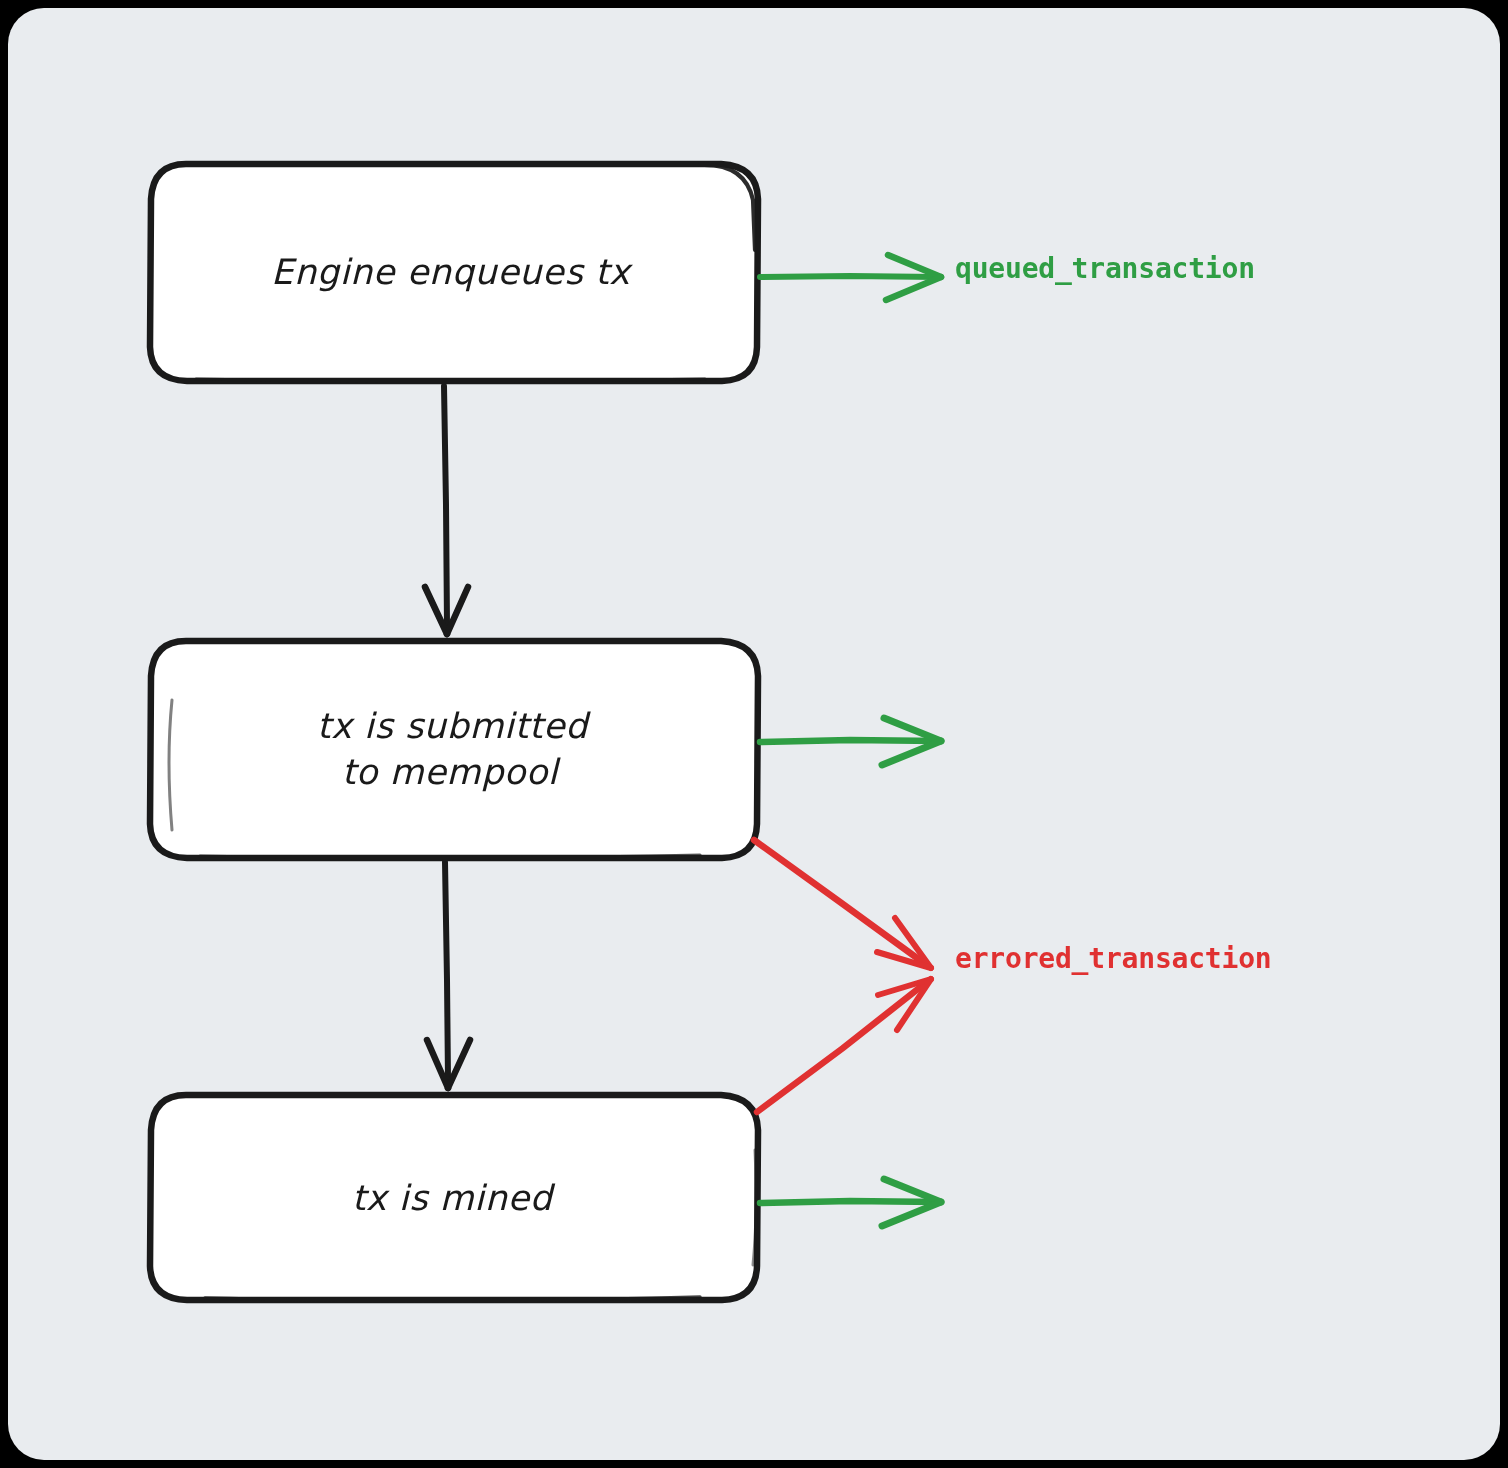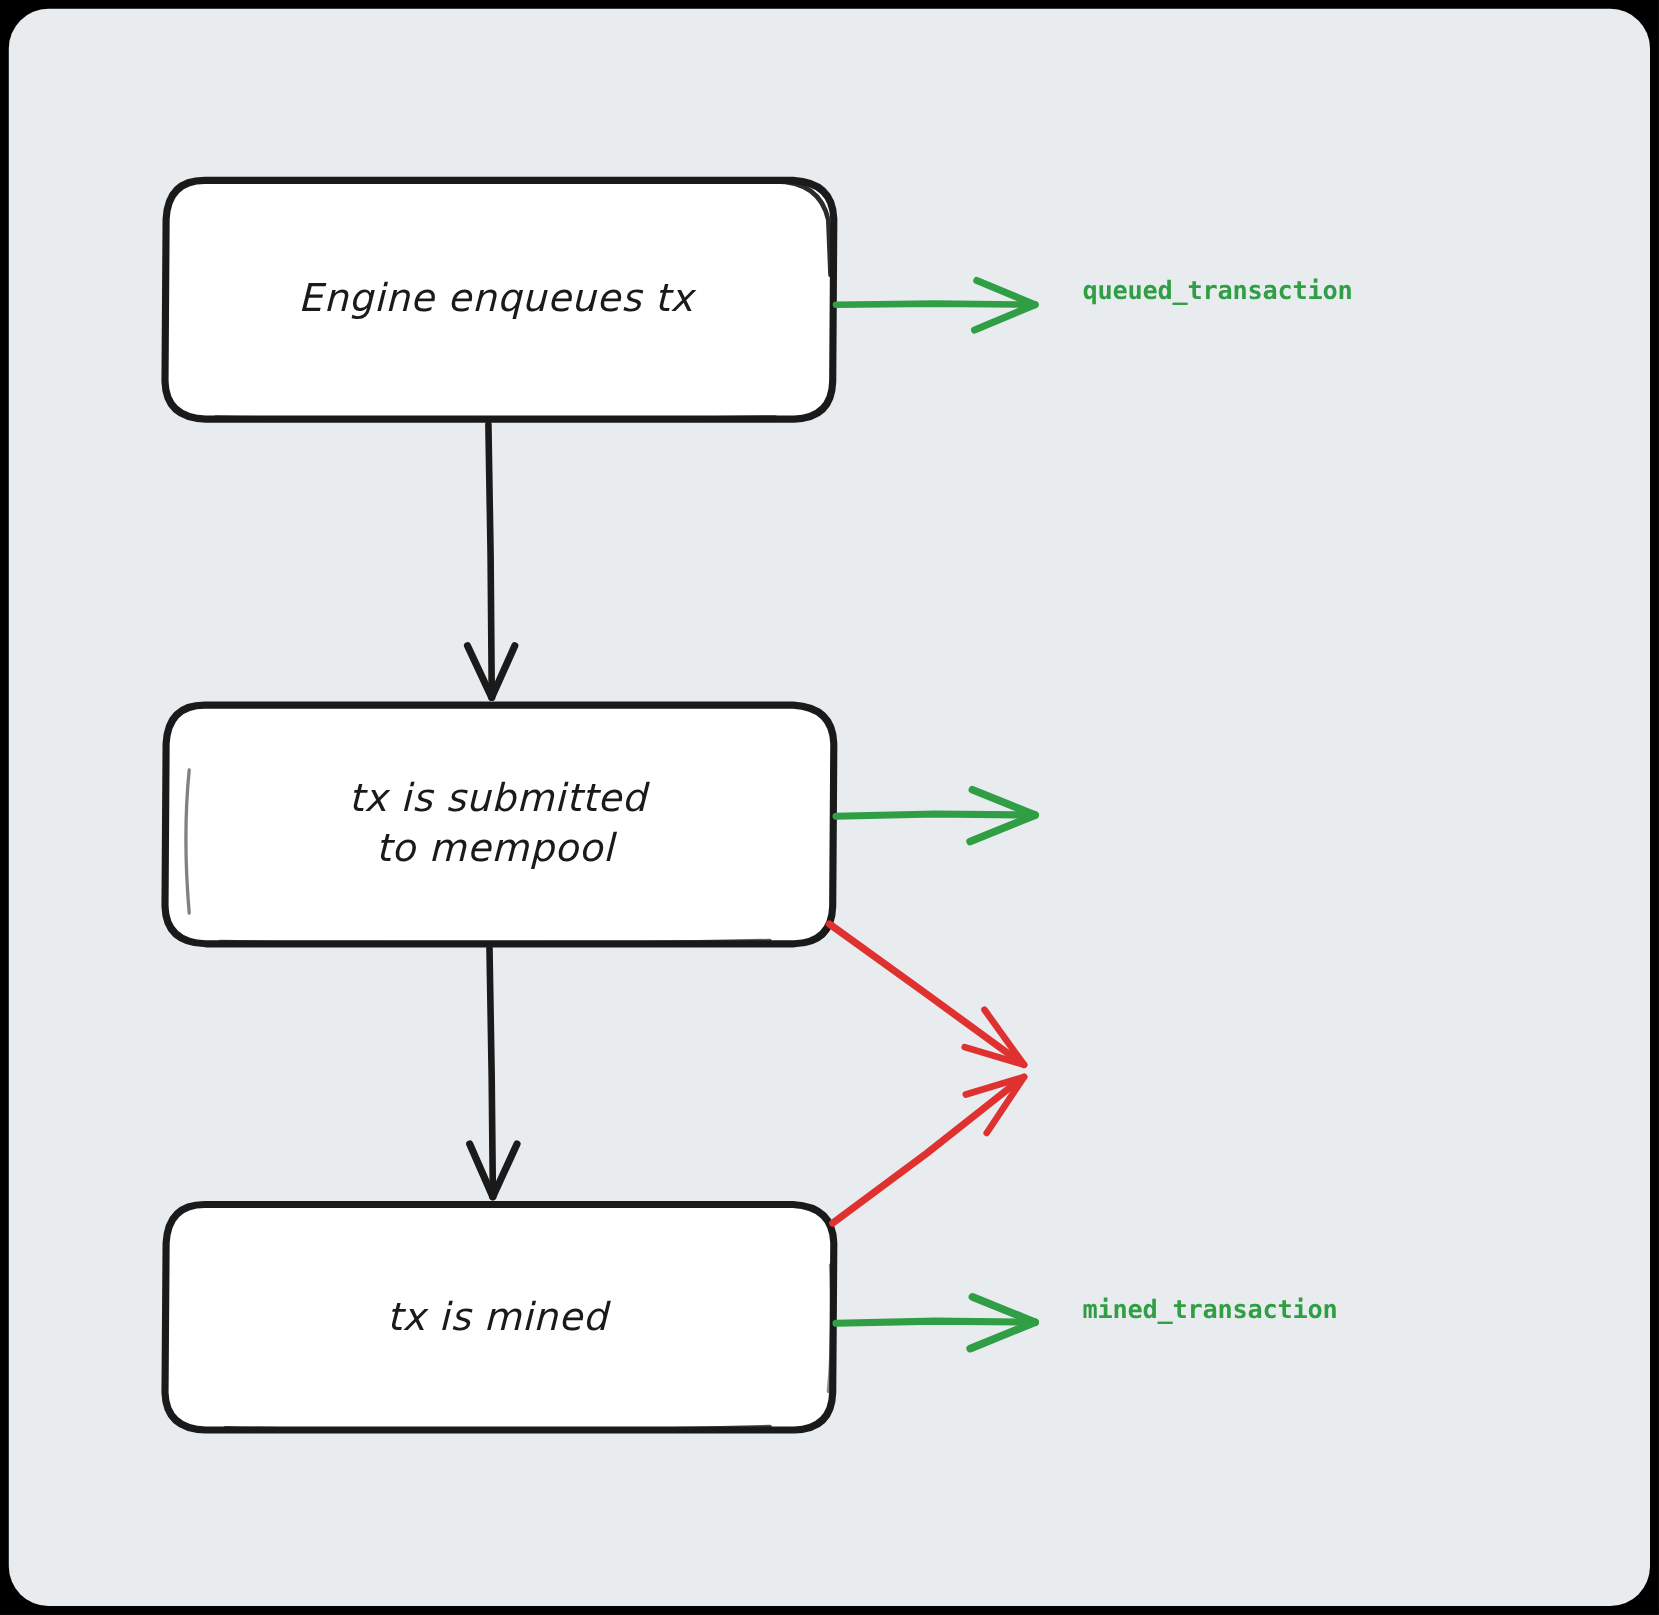--- a/index.html
+++ b/index.html
@@ -53,25 +53,24 @@
     text-align: center;
     line-height: 1.32;
     letter-spacing: 0.6px;
     white-space: pre-line;
     font-style: italic;
     transform: skewX(-3deg);
   }
   .event-label {
     position: absolute;
     font-family: "DejaVu Sans Mono", monospace;
-    font-size: 23px;
+    font-size: 28px;
     font-weight: 700;
     letter-spacing: -0.2px;
     white-space: nowrap;
-    margin-left: 29px;
   }
   .event-green { color: #2f9e44; }
   .event-red   { color: #e03131; }
 </style>
 </head>
 <body>
 
 <div id="canvas">
 
   <div id="panel"></div>
@@ -151,16 +150,16 @@
 to mempool</div>
   </div>
 
   <div class="node-box" style="left:150px; top:1094px; width:608px; height:208px; background:transparent;">
     <div class="node-label">tx is mined</div>
   </div>
 
   <div class="event-label event-green" style="left:955px; top:252px;">queued_transaction</div>
 
 
+  <div class="event-label event-red" style="left:955px; top:942px;">errored_transaction</div>
 
-  <div class="event-label event-green" style="left:955px; top:1178px;">mined_transaction</div>
 
 </div>
 
 </body></html>

